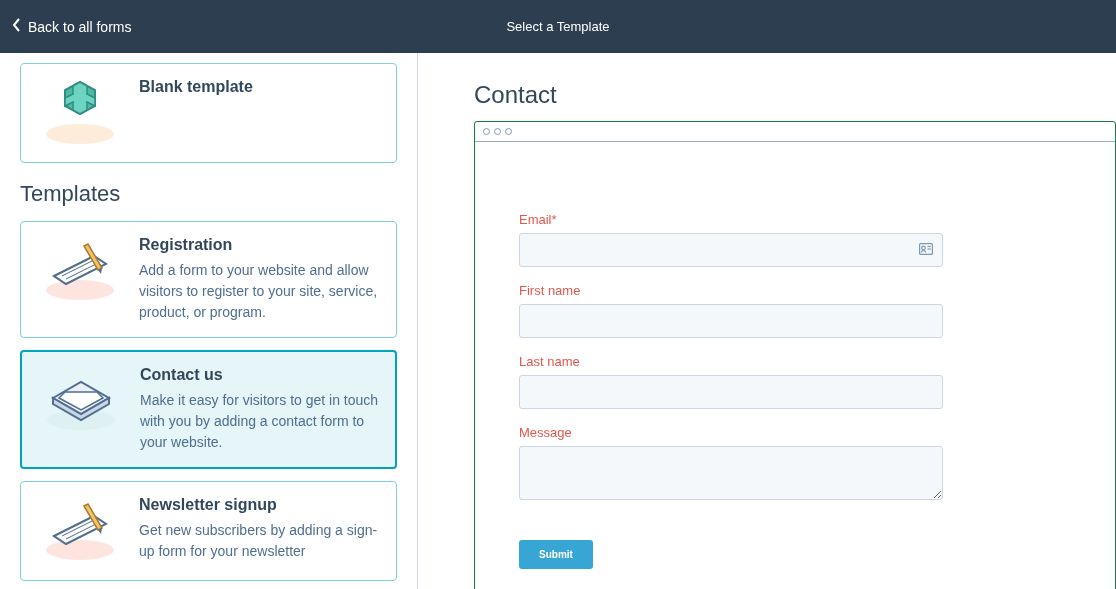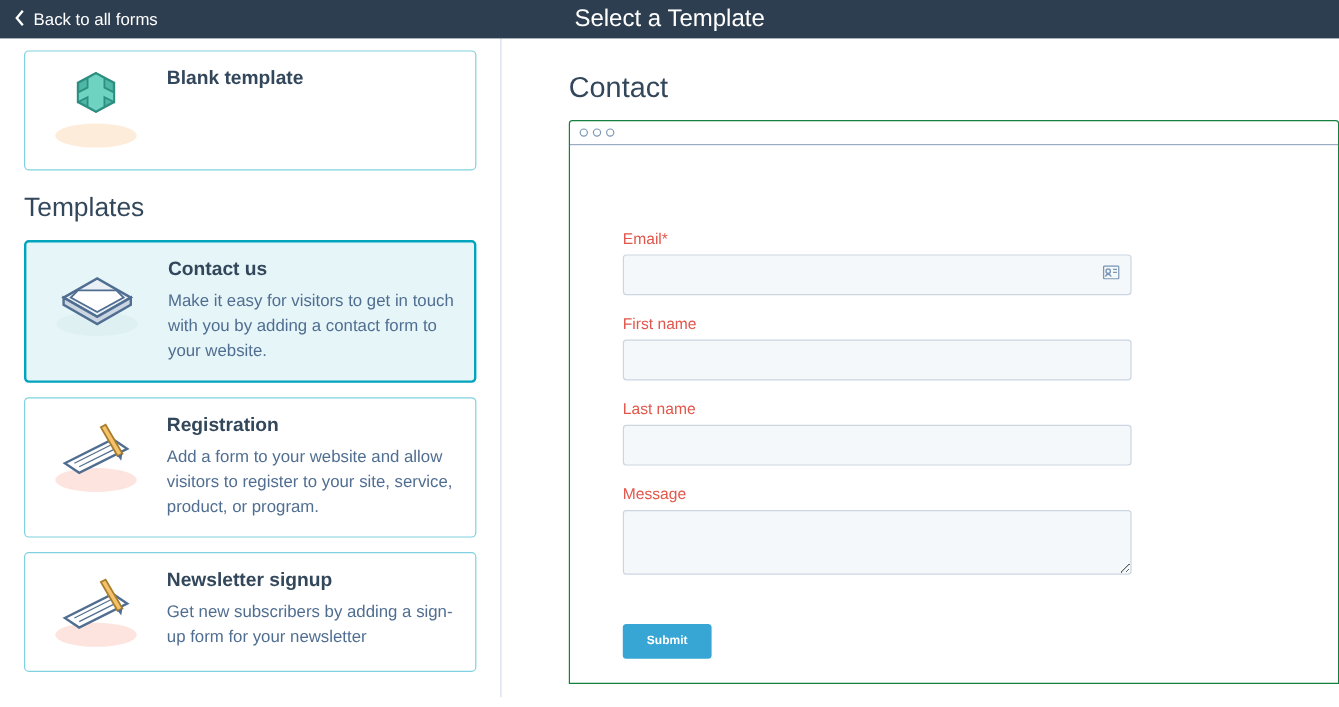--- a/index.html
+++ b/index.html
@@ -6,40 +6,40 @@
   body {
     font-family: -apple-system, BlinkMacSystemFont, "Segoe UI", Helvetica, Arial, sans-serif;
     background: #fff;
     color: #33475b;
     width: 1116px;
     height: 589px;
     overflow: hidden;
   }
   .topbar {
     background: #2d3e50;
-    height: 32px;
+    height: 53px;
     display: flex;
     align-items: center;
     position: relative;
     color: #fff;
   }
   .back-link {
     display: flex;
     align-items: center;
     gap: 6px;
     font-size: 14px;
     padding-left: 12px;
     cursor: pointer;
   }
   .back-link svg { width: 10px; height: 14px; }
   .topbar-title {
     position: absolute;
     left: 50%;
     transform: translateX(-50%);
-    font-size: 20px;
+    font-size: 13px;
     font-weight: 400;
   }
   .main {
     display: flex;
     height: calc(589px - 40px);
   }
   .left-col {
     width: 418px;
     border-right: 1px solid #cbd6e2;
     padding: 10px 20px 0 20px;
@@ -198,54 +198,54 @@
             <polygon points="15,0 22,4 22,12 30,16 30,24 22,20 22,28 15,32 8,28 8,20 0,24 0,16 8,12 8,4" fill="#6fd3c2" stroke="#2e8f80" stroke-width="1.5"></polygon>
           </g>
         </svg>
       </div>
       <div class="card-body">
         <div class="card-title">Blank template</div>
       </div>
     </div>
 
     <div class="section-heading">Templates</div>
-
-    <div class="card selected">
-      <div class="card-icon">
-        <svg width="88" height="70" viewBox="0 0 88 70">
-          <ellipse cx="44" cy="54" rx="34" ry="10" fill="#dff0f3"></ellipse>
-          <g transform="translate(16,12)">
-            <polygon points="0,20 28,4 56,20 28,36" fill="#eaf0f6" stroke="#506e91" stroke-width="2"></polygon>
-            <polygon points="12,14 44,14 50,20 28,32 6,20" fill="#fff" stroke="#506e91" stroke-width="1.5"></polygon>
-            <polygon points="0,20 28,36 56,20 56,26 28,42 0,26" fill="#cbd6e2" stroke="#506e91" stroke-width="2"></polygon>
-          </g>
-        </svg>
-      </div>
-      <div class="card-body">
-        <div class="card-title">Contact us</div>
-        <div class="card-desc">Make it easy for visitors to get in touch with you by adding a contact form to your website.</div>
-      </div>
-    </div>
 
     <div class="card">
       <div class="card-icon">
         <svg width="88" height="70" viewBox="0 0 88 70">
           <ellipse cx="44" cy="54" rx="34" ry="10" fill="#fde4df"></ellipse>
           <g transform="translate(18,10)">
             <polygon points="0,30 40,10 52,18 12,38" fill="#fff" stroke="#506e91" stroke-width="2"></polygon>
             <line x1="8" y1="30" x2="40" y2="14" stroke="#506e91" stroke-width="1"></line>
             <line x1="12" y1="33" x2="44" y2="17" stroke="#506e91" stroke-width="1"></line>
             <polygon points="30,0 34,-2 48,22 44,24" fill="#f5c26b" stroke="#a87d2c" stroke-width="1.5"></polygon>
             <polygon points="44,24 48,22 47,28" fill="#506e91"></polygon>
           </g>
         </svg>
       </div>
       <div class="card-body">
         <div class="card-title">Registration</div>
         <div class="card-desc">Add a form to your website and allow visitors to register to your site, service, product, or program.</div>
+      </div>
+    </div>
+
+    <div class="card selected">
+      <div class="card-icon">
+        <svg width="88" height="70" viewBox="0 0 88 70">
+          <ellipse cx="44" cy="54" rx="34" ry="10" fill="#dff0f3"></ellipse>
+          <g transform="translate(16,12)">
+            <polygon points="0,20 28,4 56,20 28,36" fill="#eaf0f6" stroke="#506e91" stroke-width="2"></polygon>
+            <polygon points="12,14 44,14 50,20 28,32 6,20" fill="#fff" stroke="#506e91" stroke-width="1.5"></polygon>
+            <polygon points="0,20 28,36 56,20 56,26 28,42 0,26" fill="#cbd6e2" stroke="#506e91" stroke-width="2"></polygon>
+          </g>
+        </svg>
+      </div>
+      <div class="card-body">
+        <div class="card-title">Contact us</div>
+        <div class="card-desc">Make it easy for visitors to get in touch with you by adding a contact form to your website.</div>
       </div>
     </div>
 
     <div class="card">
       <div class="card-icon">
         <svg width="88" height="70" viewBox="0 0 88 70">
           <ellipse cx="44" cy="54" rx="34" ry="10" fill="#fde4df"></ellipse>
           <g transform="translate(18,10)">
             <polygon points="0,30 40,10 52,18 12,38" fill="#fff" stroke="#506e91" stroke-width="2"></polygon>
             <line x1="8" y1="30" x2="40" y2="14" stroke="#506e91" stroke-width="1"></line>

